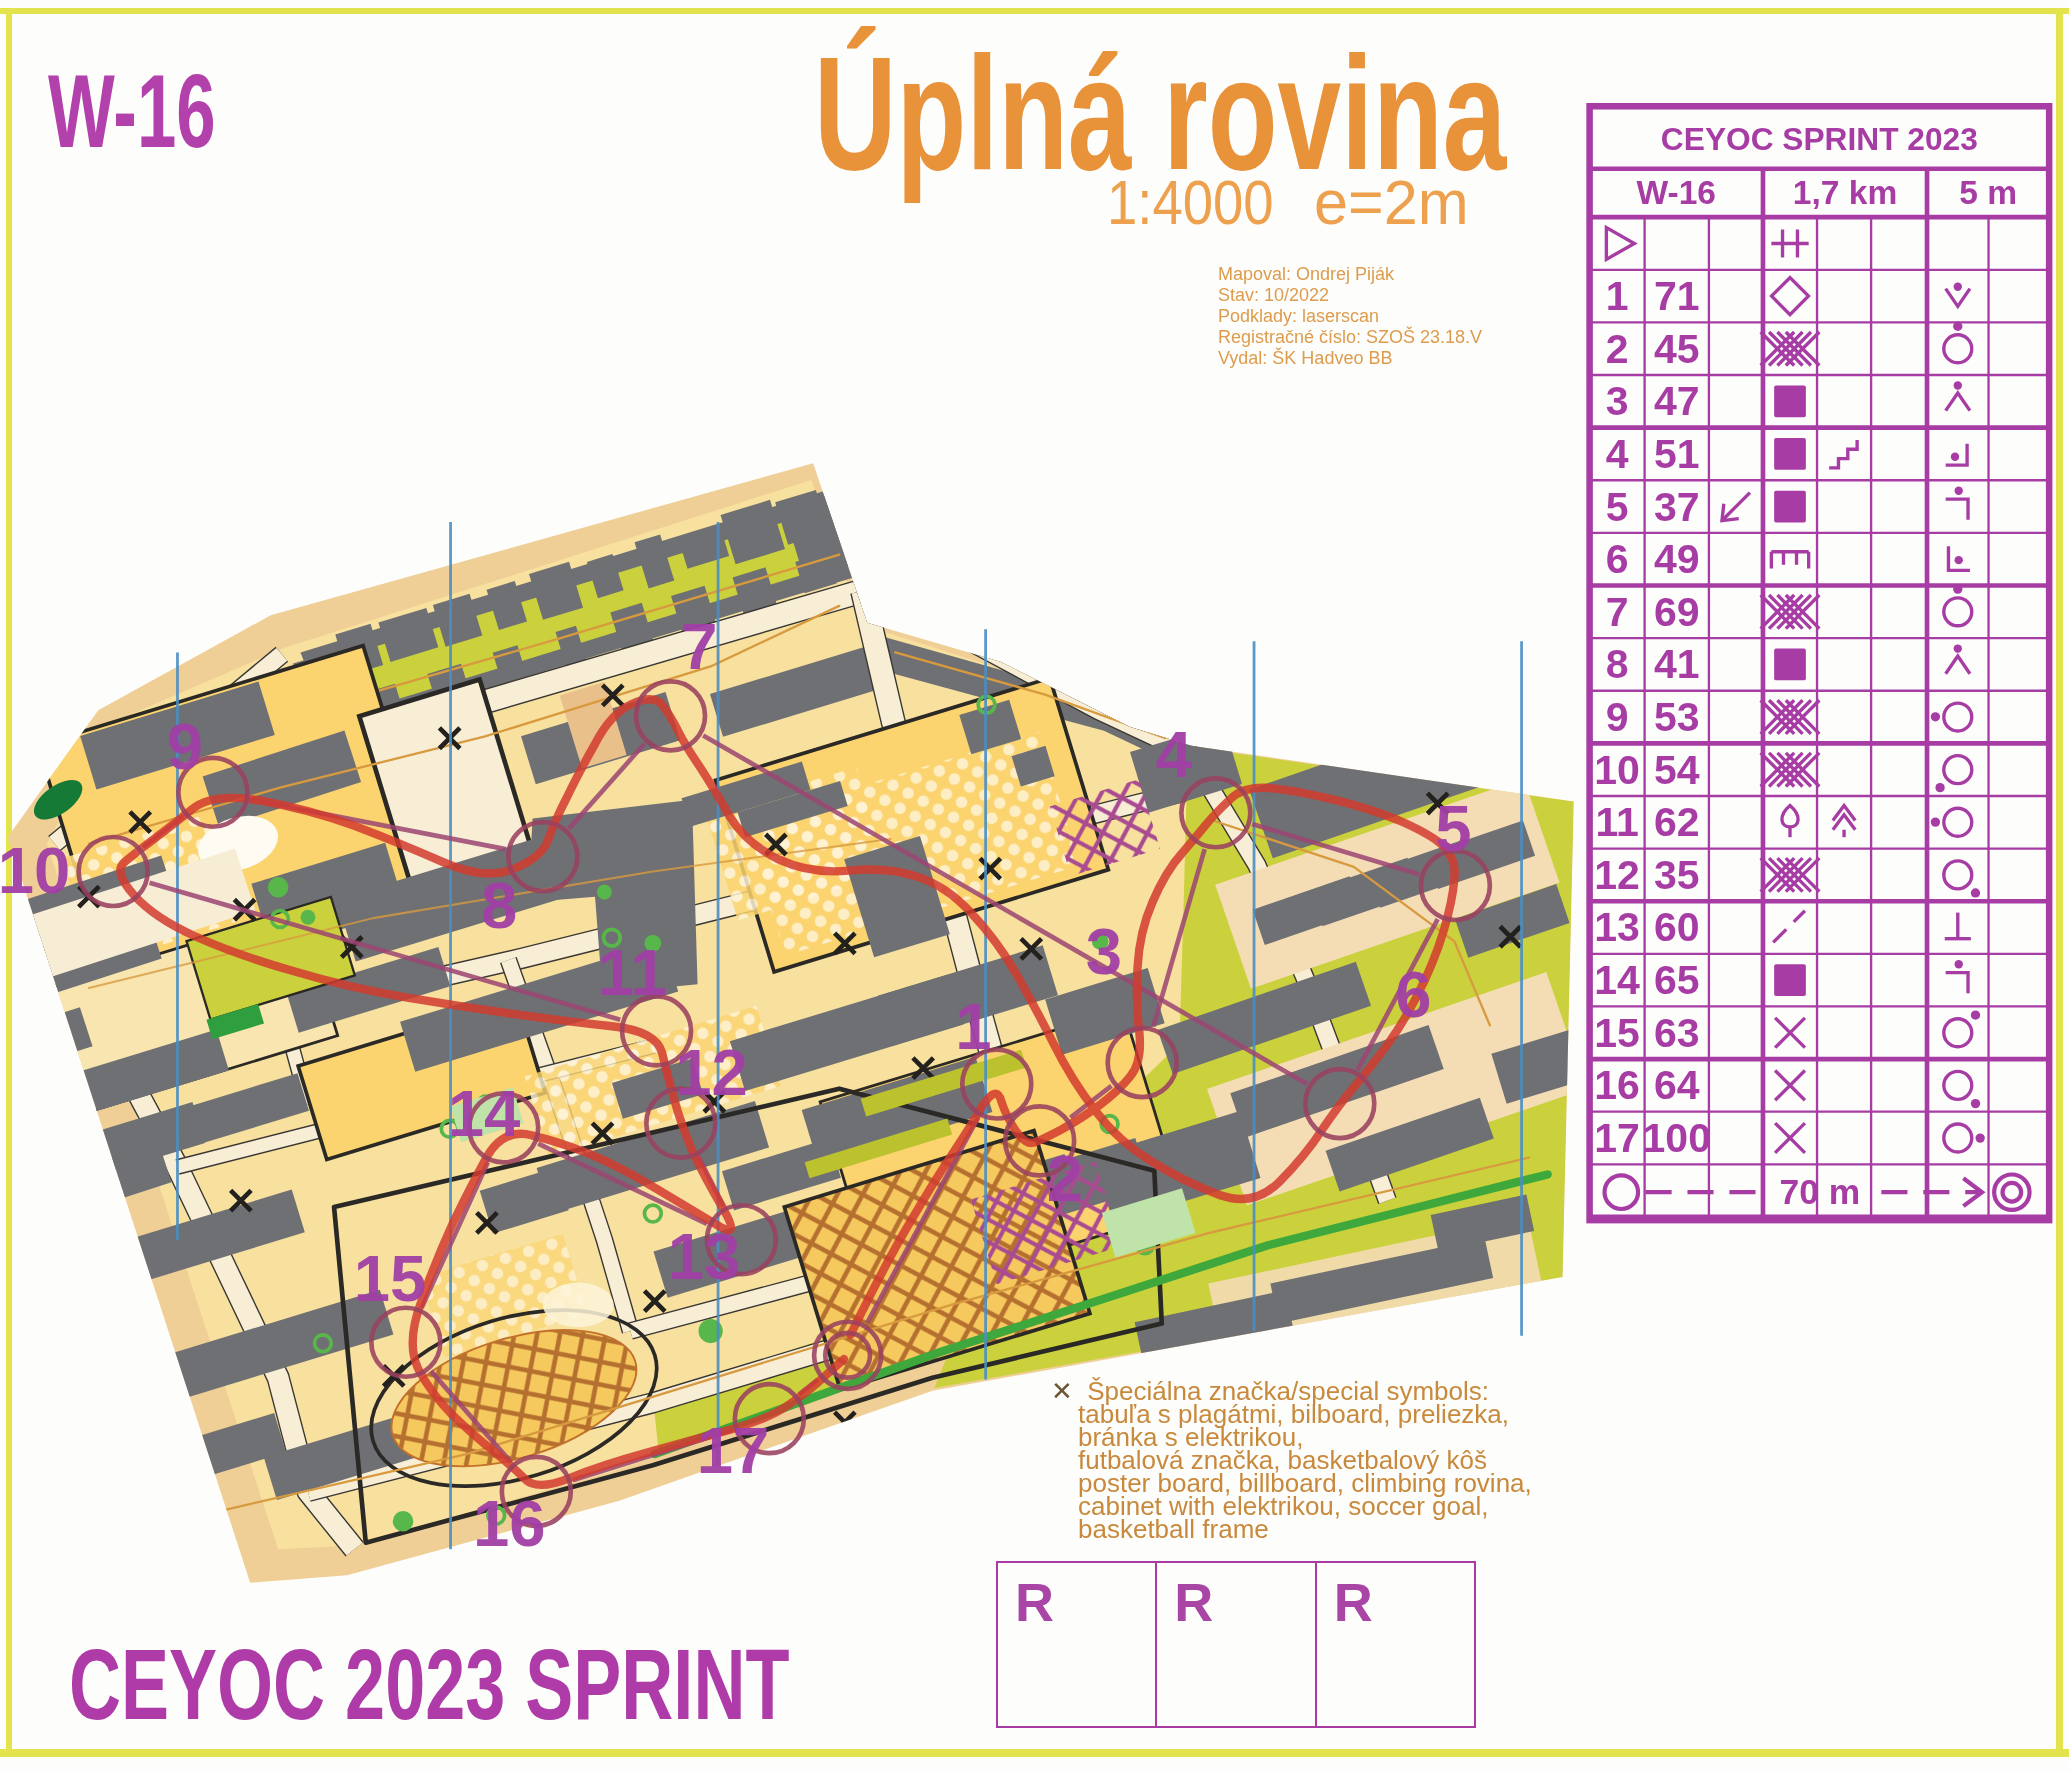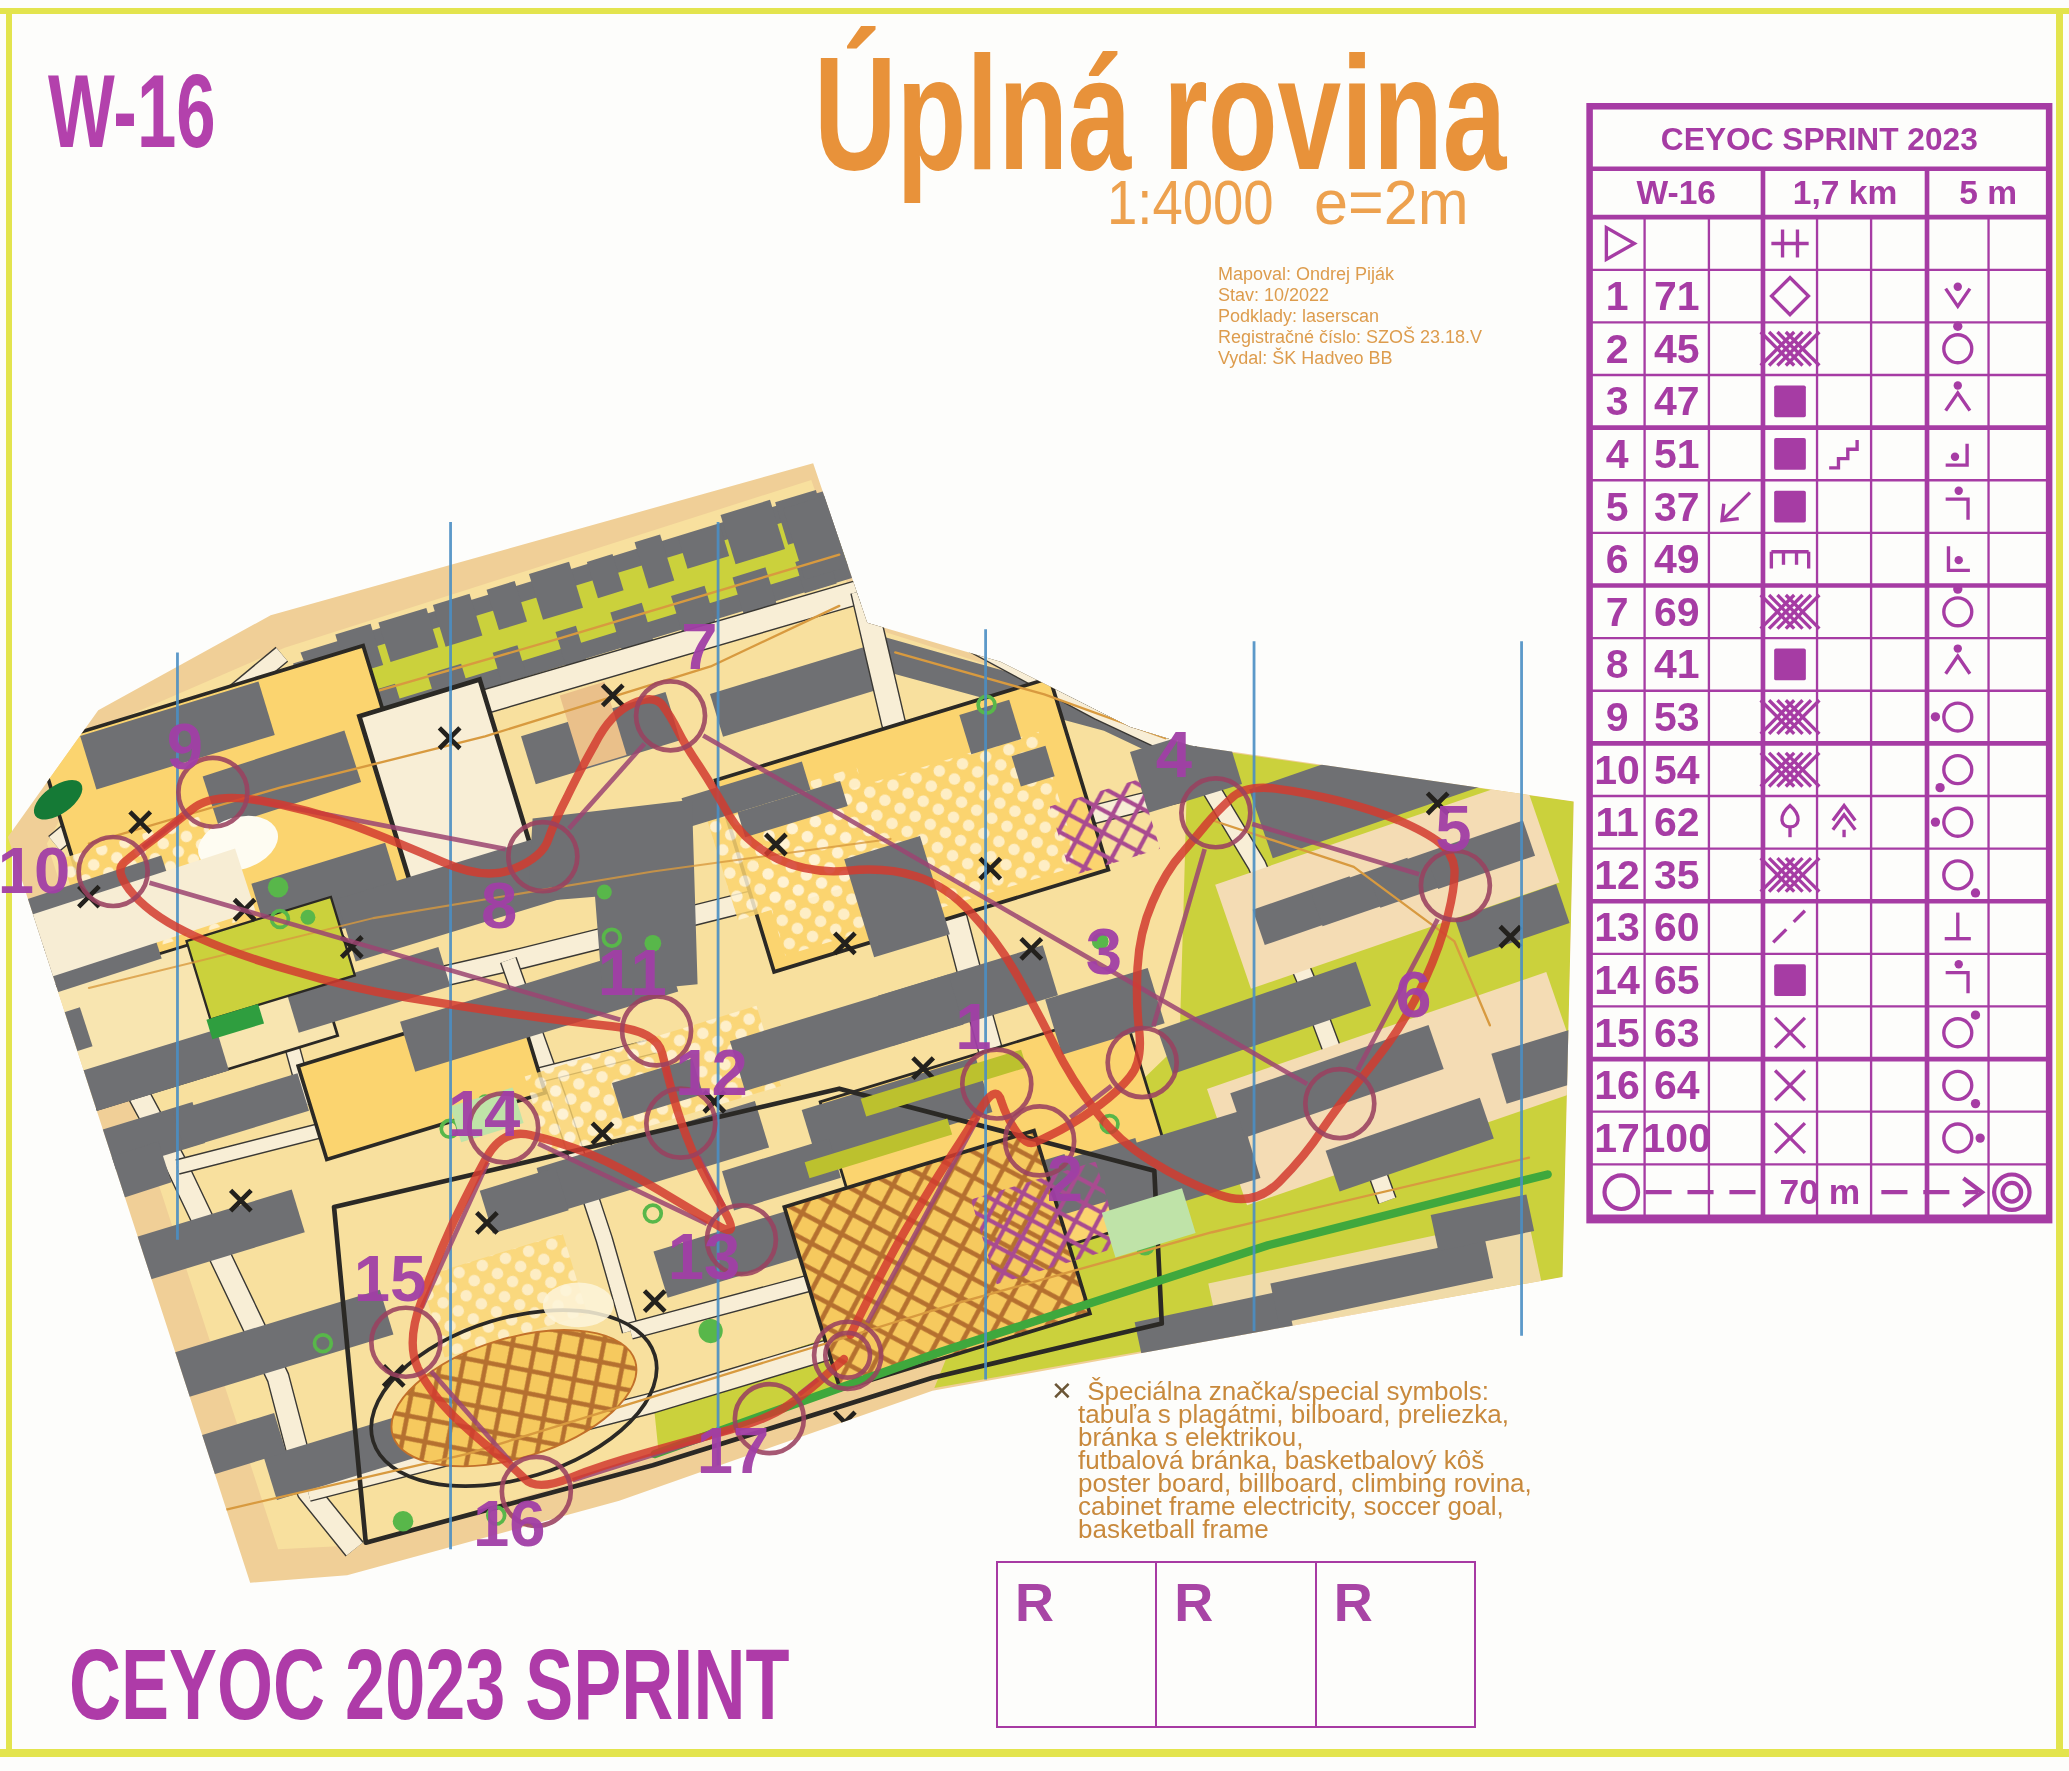--- a/index.html
+++ b/index.html
@@ -470,21 +470,21 @@
 </svg>
 <div class="abs sqz" style="left:48px;top:60px;font-size:103px;font-weight:bold;color:#b341ac;transform:scale(0.687,1)">W-16</div>
 <div class="abs sqz" style="left:814px;top:33px;font-size:161px;font-weight:bold;color:#e8923a;transform:scale(0.710,1)">Úplná rovina</div>
 <div class="abs sqz" style="left:1107px;top:171px;font-size:63px;color:#eda14e;transform:scale(0.865,1)">1:4000</div>
 <div class="abs sqz" style="left:1314px;top:171px;font-size:63px;color:#eda14e;transform:scale(0.97,1)">e=2m</div>
 <div class="abs" style="left:1218px;top:264px;font-size:18px;line-height:21px;color:#dd9c4d">Mapoval: Ondrej Piják<br>Stav: 10/2022<br>Podklady: laserscan<br>Registračné číslo: SZOŠ 23.18.V<br>Vydal: ŠK Hadveo BB</div>
 <div class="abs sqz" style="left:69px;top:1634px;font-size:101px;font-weight:bold;color:#ae3ba8;transform:scale(0.713,1)">CEYOC 2023 SPRINT</div>
 <div class="abs" style="left:1051px;top:1380px;font-size:26px;line-height:23px;color:#c8893c"><span style="color:#6b5636">✕</span>&nbsp;&nbsp;Špeciálna značka/special symbols:<br>
 <span style="margin-left:27px">tabuľa s plagátmi, bilboard, preliezka,</span><br>
 <span style="margin-left:27px">bránka s elektrikou,</span><br>
-<span style="margin-left:27px">futbalová bránka, basketbalový kôš</span><br>
+<span style="margin-left:27px">futbalová značka, basketbalový kôš</span><br>
 <span style="margin-left:27px">poster board, billboard, climbing rovina,</span><br>
-<span style="margin-left:27px">cabinet frame electricity, soccer goal,</span><br>
+<span style="margin-left:27px">cabinet with elektrikou, soccer goal,</span><br>
 <span style="margin-left:27px">basketball frame</span></div>
 <div class="abs" style="left:996px;top:1561px;width:480px;height:167px;border:2.3px solid #a73aa3;box-sizing:border-box;display:flex">
 <div style="flex:1;border-right:2.3px solid #a73aa3;padding:7.5px 0 0 17px;font-size:54px;font-weight:bold;color:#a845a5">R</div>
 <div style="flex:1;border-right:2.3px solid #a73aa3;padding:7.5px 0 0 17px;font-size:54px;font-weight:bold;color:#a845a5">R</div>
 <div style="flex:1;padding:7.5px 0 0 17px;font-size:54px;font-weight:bold;color:#a845a5">R</div>
 </div>
 
 </body></html>

